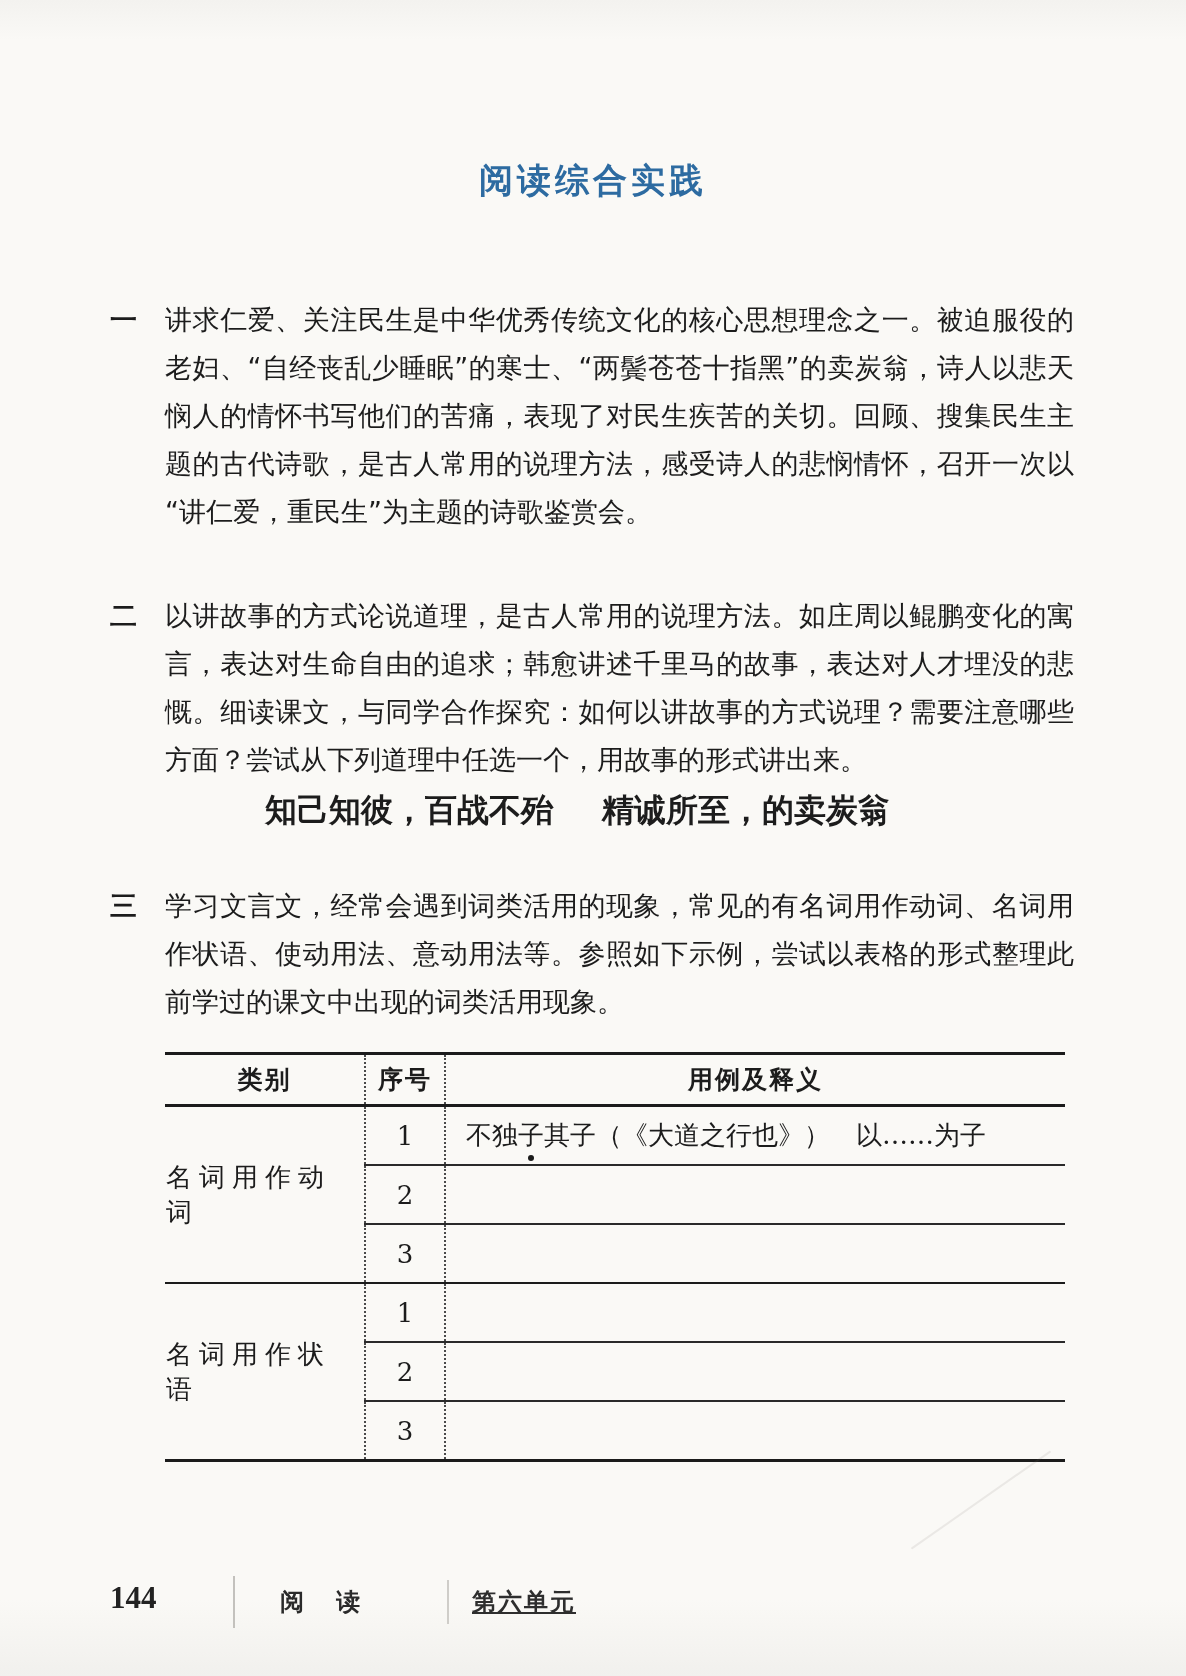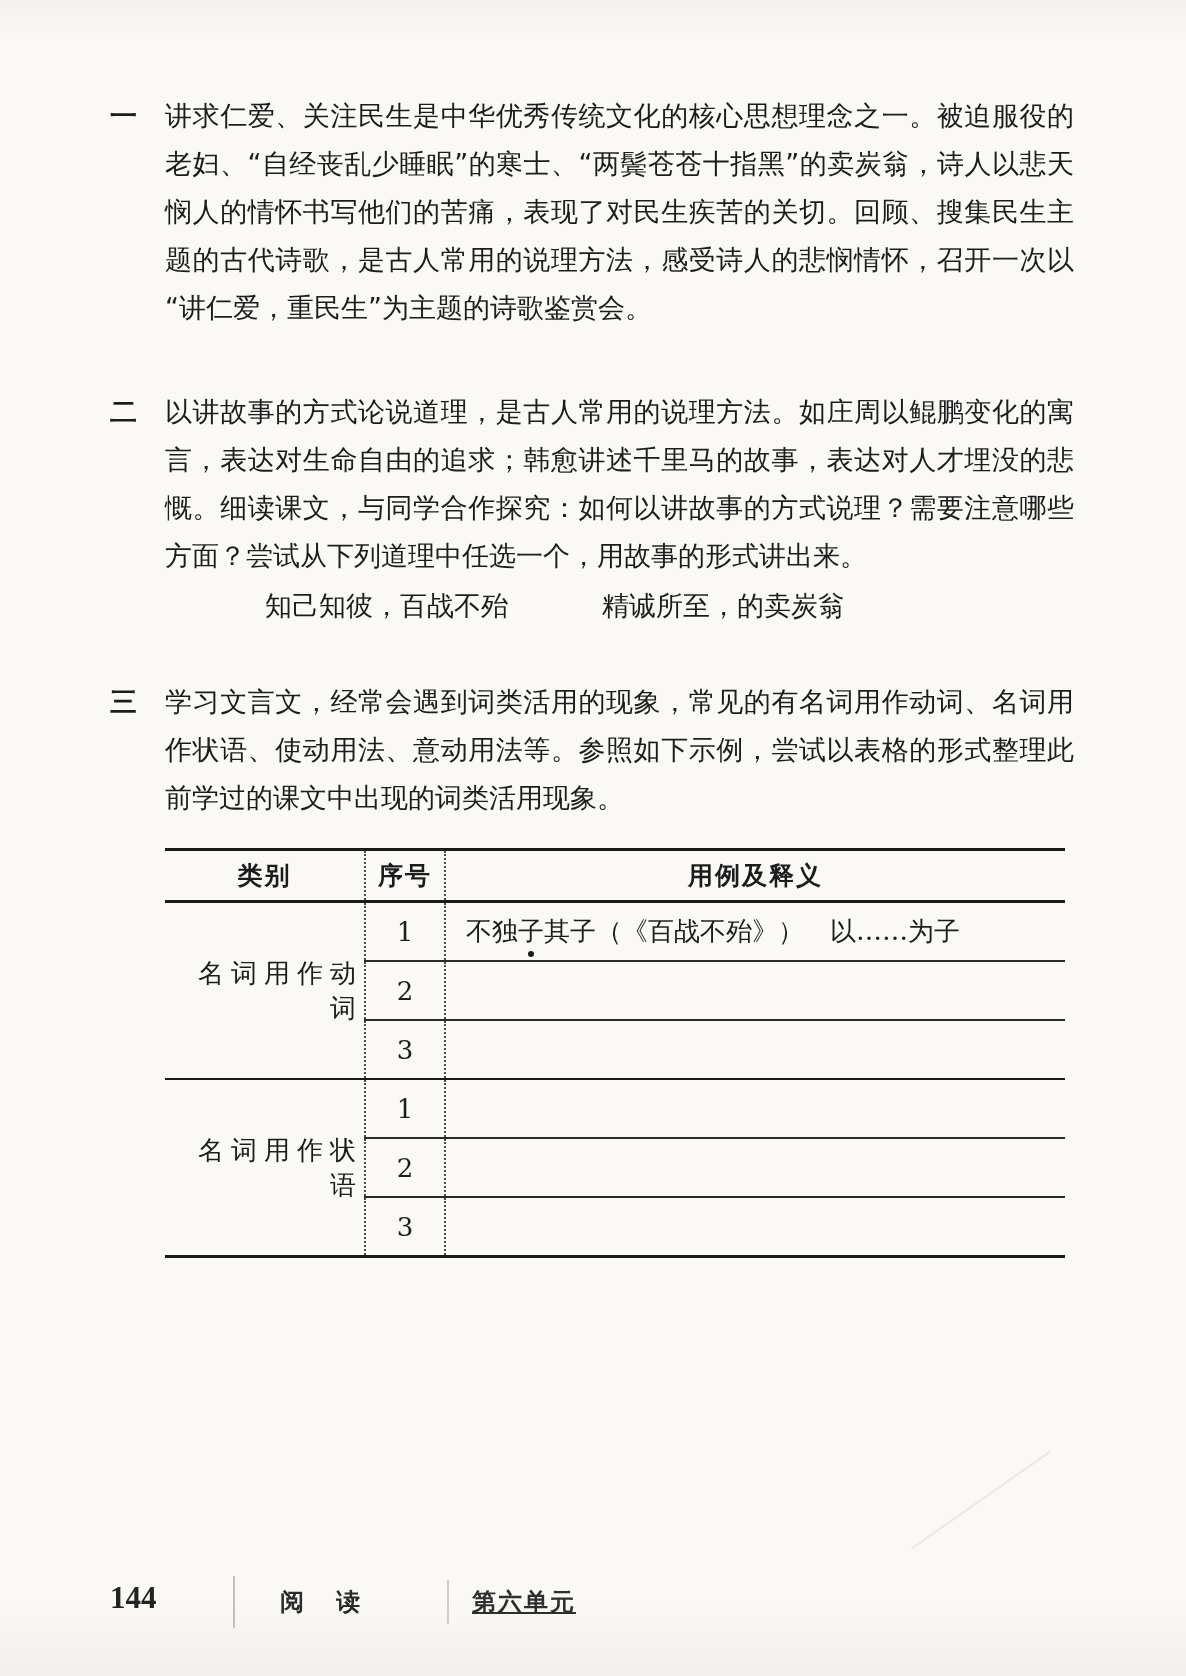--- a/index.html
+++ b/index.html
@@ -38,22 +38,22 @@
     flex-shrink:0;
     font-weight:600;
   }
   .section-text{flex:1;}
   .sec-gap-large{margin-bottom:56px;}
   .sec-gap-none{margin-bottom:0;}
   
   .proverbs{
     padding-left:155px;
     margin:2px 0 48px 0;
-    font-weight:400;
-    font-size:27px;
+    font-weight:700;
+    font-size:32px;
     line-height:48px;
   }
   .proverb-row{display:flex;}
   .proverb-left{width:337px;flex-shrink:0;}
   
   table.word-table{
     border-collapse:collapse;
     table-layout:fixed;
     width:900px;
     margin:26px 0 0 55px;
@@ -71,21 +71,21 @@
     letter-spacing:2px;
   }
   .word-table td{height:55px;}
   .sep{border-left:2px dotted #4a4a4a;}
   tr.inner td{border-top:2px solid #2a2a2a;}
   tr.group-start td{border-top:2px solid #1b1b1b;}
   td.cat{
     font-family:"DejaVu Serif","Liberation Serif",serif;
     font-size:26px;
     letter-spacing:7px;
-    text-align:right;
+    text-align:left;
   }
   td.num{
     font-family:"DejaVu Serif","Liberation Serif",serif;
     font-size:26px;
     text-align:center;
   }
   td.usage{
     font-family:"DejaVu Serif","Liberation Serif",serif;
     font-size:26px;
     text-align:left;
@@ -137,20 +137,21 @@
     background:rgba(120,115,110,0.12);
     transform:rotate(-35deg);
     border-radius:2px;
   }
 </style>
 </head>
 <body>
 
 <div class="page">
 
+  <div class="page-title" style="color: rgb(45, 107, 161);">阅读综合实践</div>
 
   <div class="content">
 
     <div class="section sec-gap-large">
       <div class="section-number">一</div>
       <div class="section-text">讲求仁爱、关注民生是中华优秀传统文化的核心思想理念之一。被迫服役的老妇、“自经丧乱少睡眠”的寒士、“两鬓苍苍十指黑”的卖炭翁，诗人以悲天悯人的情怀书写他们的苦痛，表现了对民生疾苦的关切。回顾、搜集民生主题的古代诗歌，是古人常用的说理方法，感受诗人的悲悯情怀，召开一次以“讲仁爱，重民生”为主题的诗歌鉴赏会。</div>
     </div>
 
     <div class="section sec-gap-none">
       <div class="section-number">二</div>
@@ -179,21 +180,21 @@
         <tr>
           <th>类别</th>
           <th class="sep">序号</th>
           <th class="sep">用例及释义</th>
         </tr>
       </thead>
       <tbody>
         <tr>
           <td class="cat" rowspan="3">名词用作动词</td>
           <td class="num sep">1</td>
-          <td class="usage sep"><span>不独</span><span class="emph">子</span><span>其子（《百战不殆》）　以……为子</span></td>
+          <td class="usage sep"><span>不独</span><span class="emph">子</span><span>其子（《大道之行也》）　以……为子</span></td>
         </tr>
         <tr class="inner">
           <td class="num sep">2</td>
           <td class="usage sep"></td>
         </tr>
         <tr class="inner">
           <td class="num sep">3</td>
           <td class="usage sep"></td>
         </tr>
         <tr class="group-start">

